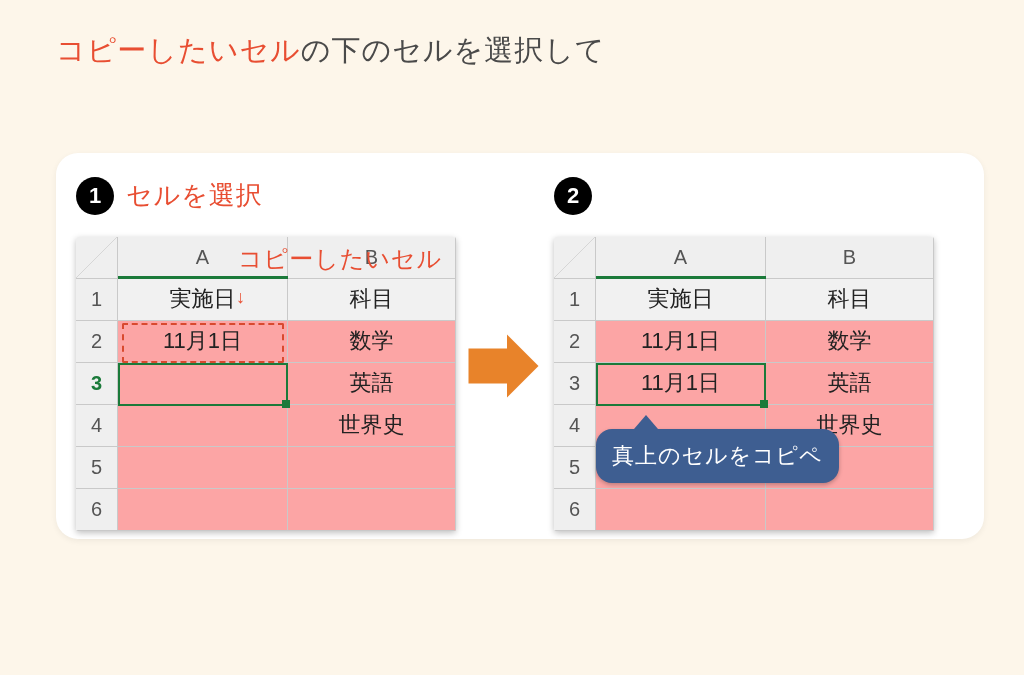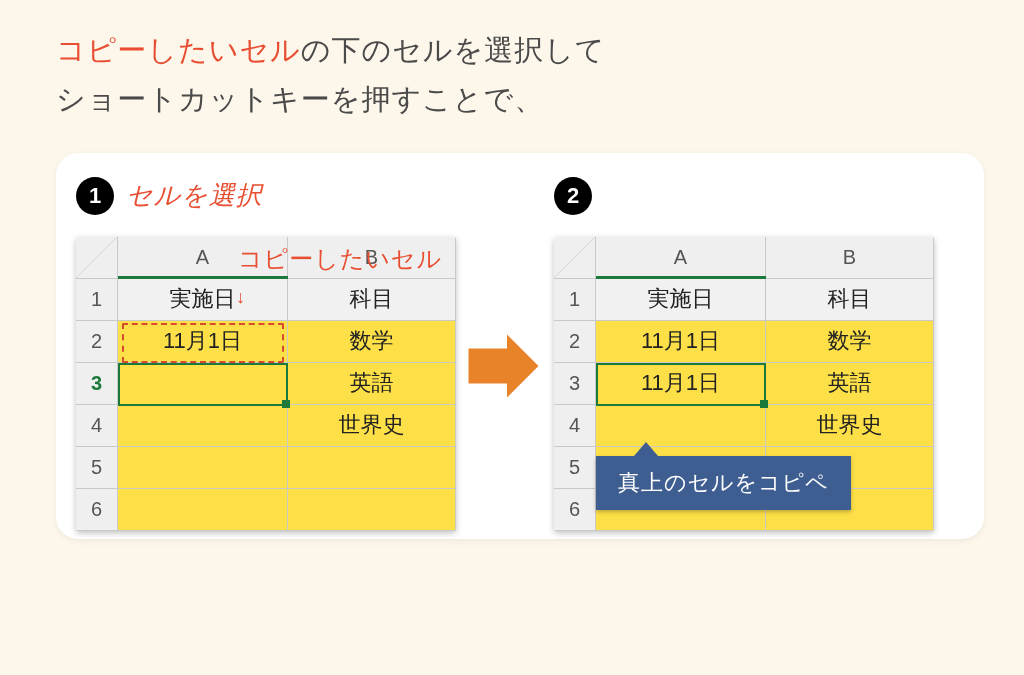--- a/index.html
+++ b/index.html
@@ -37,21 +37,20 @@
     display: flex;
     align-items: center;
     gap: 12px;
     margin-bottom: 22px;
   }
   .step-label {
     font-size: 26px;
     letter-spacing: 1px;
     color: #e84e32;
     font-weight: 500;
-    font-style: italic;
   }
   .num-badge {
     width: 38px;
     height: 38px;
     border-radius: 50%;
     background: #000;
     color: #fff;
     display: flex;
     align-items: center;
     justify-content: center;
@@ -76,21 +75,21 @@
     color: #222;
   }
   .cell {
     box-sizing: border-box;
     border-right: 1px solid #c9c9c9;
     border-bottom: 1px solid #c9c9c9;
     display: flex;
     align-items: center;
     justify-content: center;
     height: 42px;
-    background: #fde047;
+    background: #fca5a5;
   }
   .hdr {
     background: #efefef;
     color: #555;
     font-size: 20px;
   }
   .hdr.corner {
     background: linear-gradient(135deg, #efefef 0 49%, #d6d6d6 50%, #efefef 51% 100%);
   }
   .rowhdr { background: #efefef; color: #555; font-size: 20px; }
@@ -150,45 +149,44 @@
     z-index: 3;
   }
 
   
   .tooltip {
     position: absolute;
     background: #3e5e91;
     color: #fff;
     font-size: 22px;
     letter-spacing: 1px;
-    padding: 12px 22px;
-    border-radius: 0;
+    padding: 12px 16px;
+    border-radius: 16px;
     white-space: nowrap;
     box-shadow: 0 2px 4px rgba(0,0,0,0.25);
     z-index: 6;
-    margin-top: 27px;
   }
   .tooltip::before {
     content: "";
     position: absolute;
     top: -14px;
     left: 38px;
     border-left: 12px solid transparent;
     border-right: 12px solid transparent;
     border-bottom: 14px solid #3e5e91;
   }
 </style>
 </head>
 <body>
 
 <div class="page">
 
   <div class="instruction">
     <span class="hl">コピーしたいセル</span><span>の下のセルを選択して</span><br>
-    <span>ショートカットキーを押すことで、</span><br>
+    <br>
   </div>
 
   <div class="panel">
 
     <svg class="big-arrow" viewBox="0 0 100 100">
       <polygon points="0,25 55,25 55,5 100,50 55,95 55,75 0,75" fill="#e8832a"></polygon>
     </svg>
 
     <div class="col left">
       <div class="step">

